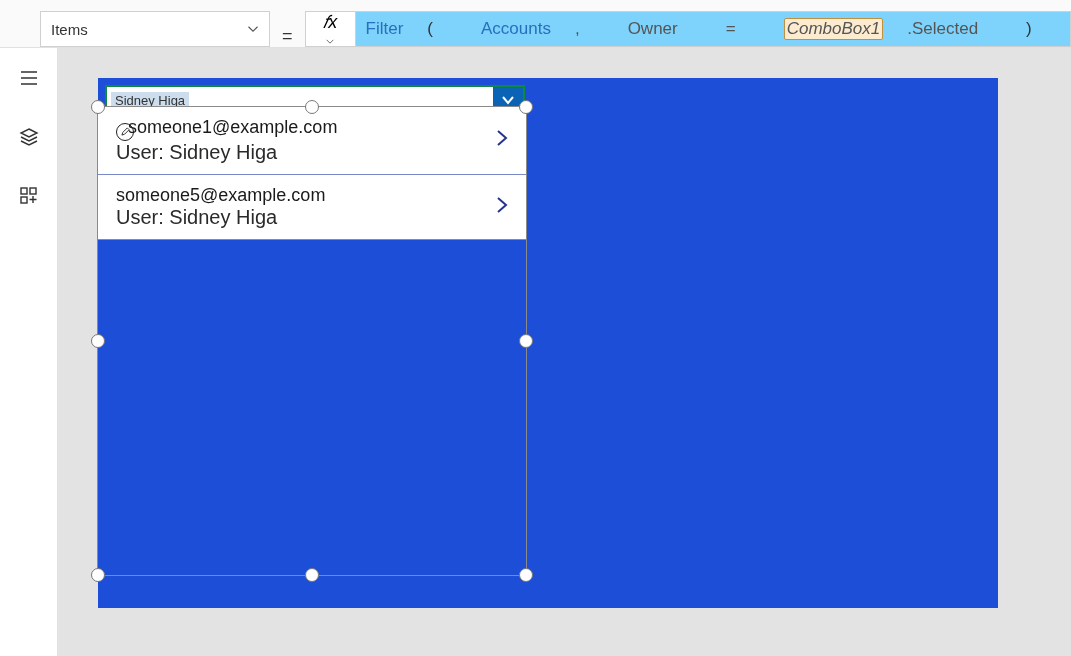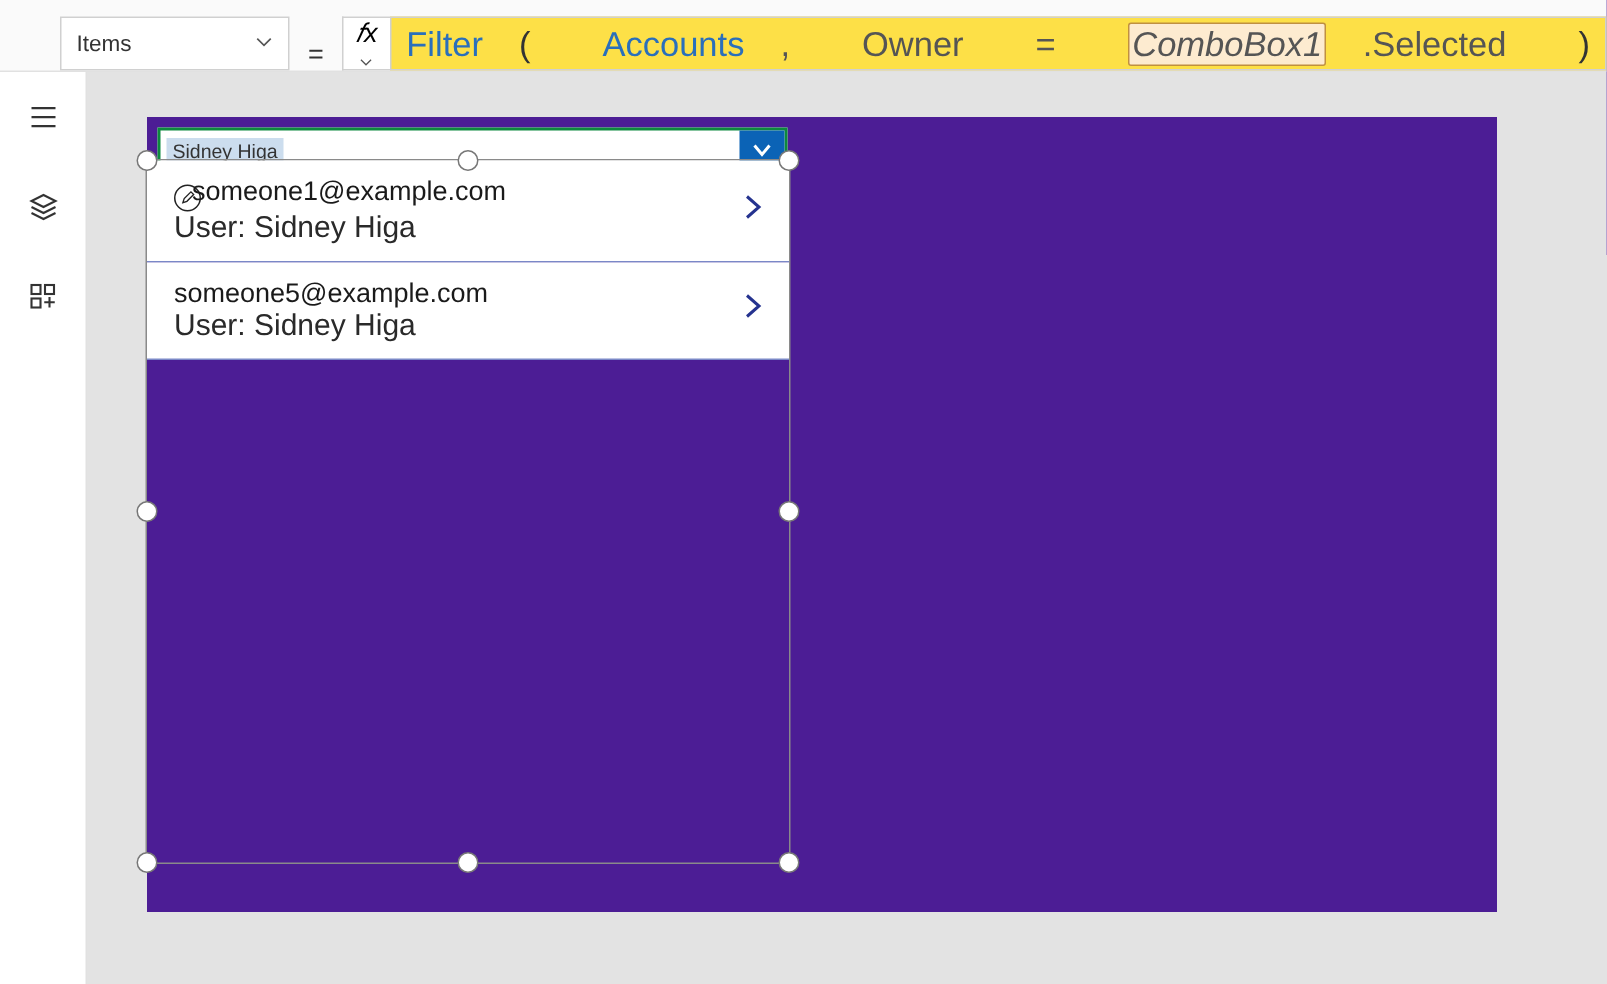--- a/index.html
+++ b/index.html
@@ -2,29 +2,29 @@
 <html><head>
   <meta charset="utf-8">
   <style>
     * { margin:0; padding:0; box-sizing:border-box; font-family:"Segoe UI",Arial,sans-serif; }
     body { width:1071px; height:656px; background:#fff; overflow:hidden; }
 
     .fb { display:flex; align-items:flex-end; height:48px; border-bottom:1px solid #e1e1e1; background:#fafafa; }
     .prop { width:230px; height:36px; margin-left:40px; background:#fff; border:1px solid #d0d0d0; display:flex; align-items:center; padding:0 10px; justify-content:space-between; font-size:15px; color:#333; }
     .eq { margin:0 12px; font-size:18px; color:#333; }
     .fx { width:50px; height:36px; border:1px solid #d0d0d0; border-right:none; background:#fff; display:flex; align-items:center; justify-content:center; gap:4px; font-style:italic; font-family:"Times New Roman",serif; font-size:18px;flex-direction:column; }
-    .ed { flex:1; height:36px; border:1px solid #d0d0d0; background:#fde047; display:flex; align-items:center; padding:0 10px; font-family:Consolas,monospace; font-size:23px;gap:24px; }
+    .ed { flex:1; height:36px; border:1px solid #d0d0d0; background:#7dd3fc; display:flex; align-items:center; padding:0 10px; font-family:Consolas,monospace; font-size:17px;gap:24px; }
     .t-fn{color:#2a6fbb;} .t-p1{color:#333;} .t-t{color:#2a6fbb;} .t-pl{color:#555;} .t-box{background:#fdebd0;border:1px solid #c09040;border-radius:2px;padding:0 2px;color:#555;font-style:italic;}
 
     .main { display:flex; height:608px; }
     .sb { width:58px; background:#fff; border-right:1px solid #e1e1e1; display:flex; flex-direction:column; align-items:center; padding-top:20px; gap:35px; }
     .sb svg{color:#333;}
     .canvas{ flex:1; background:#e3e3e3; position:relative; }
 
-    .artboard{ position:absolute; left:40px; top:30px; width:900px; height:530px; background:#4c1d95;padding-left:12px; }
+    .artboard{ position:absolute; left:40px; top:30px; width:900px; height:530px; background:#1d4ed8;padding-left:12px; }
 
     .cb{ position:absolute; left:7px; top:7px; width:420px; height:30px; border:2px solid #0d8a3e; display:flex; align-items:center; background:#fff; }
     .cb-chip{ margin-left:4px; font-size:13px; color:#333; background:#cde; padding:1px 4px; }
     .cb-btn{ margin-left:auto; width:30px; height:100%; background:#0b63b6; display:flex; align-items:center; justify-content:center; }
 
     .sel{ position:absolute; left:-1px; top:28px; width:430px; height:470px; border:1px solid #8a8a8a; background:transparent; }
     .h{ position:absolute; width:14px; height:14px; border:1px solid #777; border-radius:50%; background:#fff; }
     .h.tl{left:-7px;top:-7px;} .h.tc{left:calc(50% - 7px);top:-7px;} .h.tr{right:-7px;top:-7px;}
     .h.ml{left:-7px;top:calc(50% - 7px);} .h.mr{right:-7px;top:calc(50% - 7px);}
     .h.bl{left:-7px;bottom:-7px;} .h.bc{left:calc(50% - 7px);bottom:-7px;} .h.br{right:-7px;bottom:-7px;}

